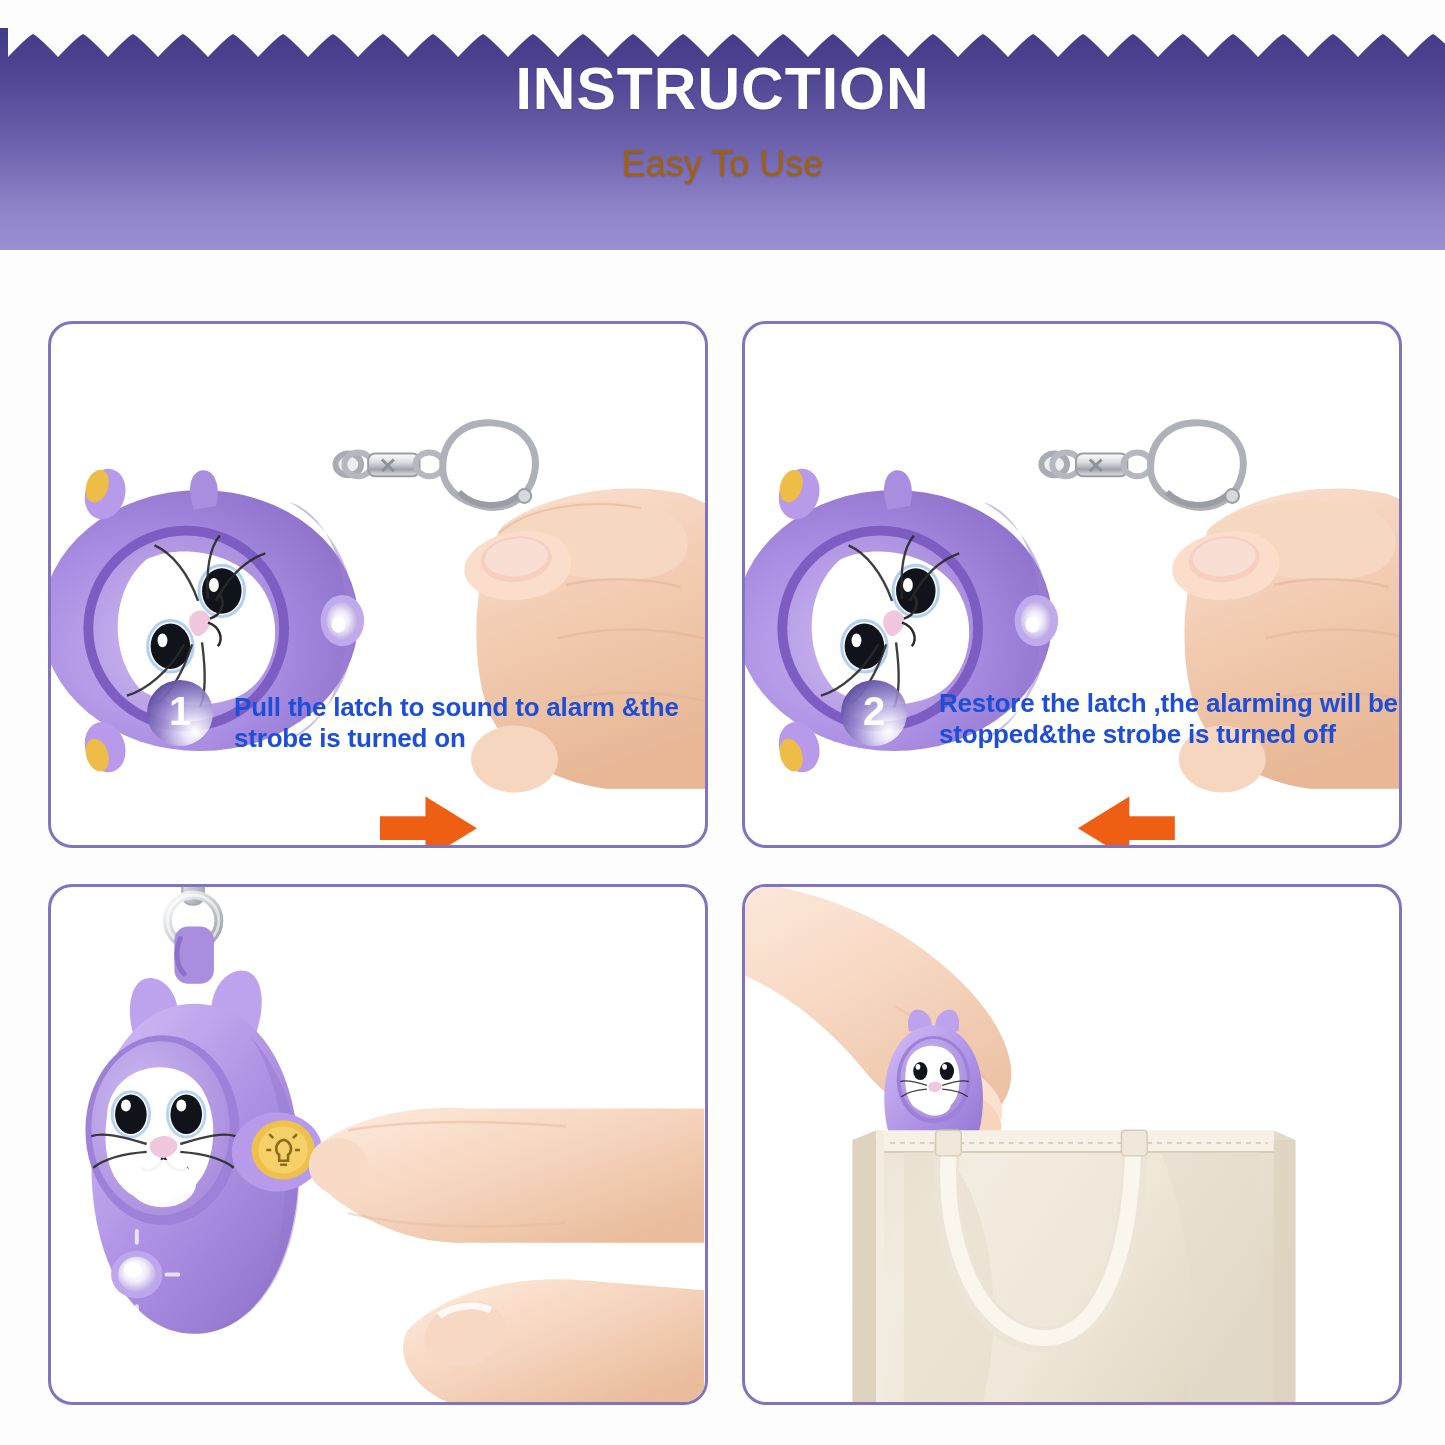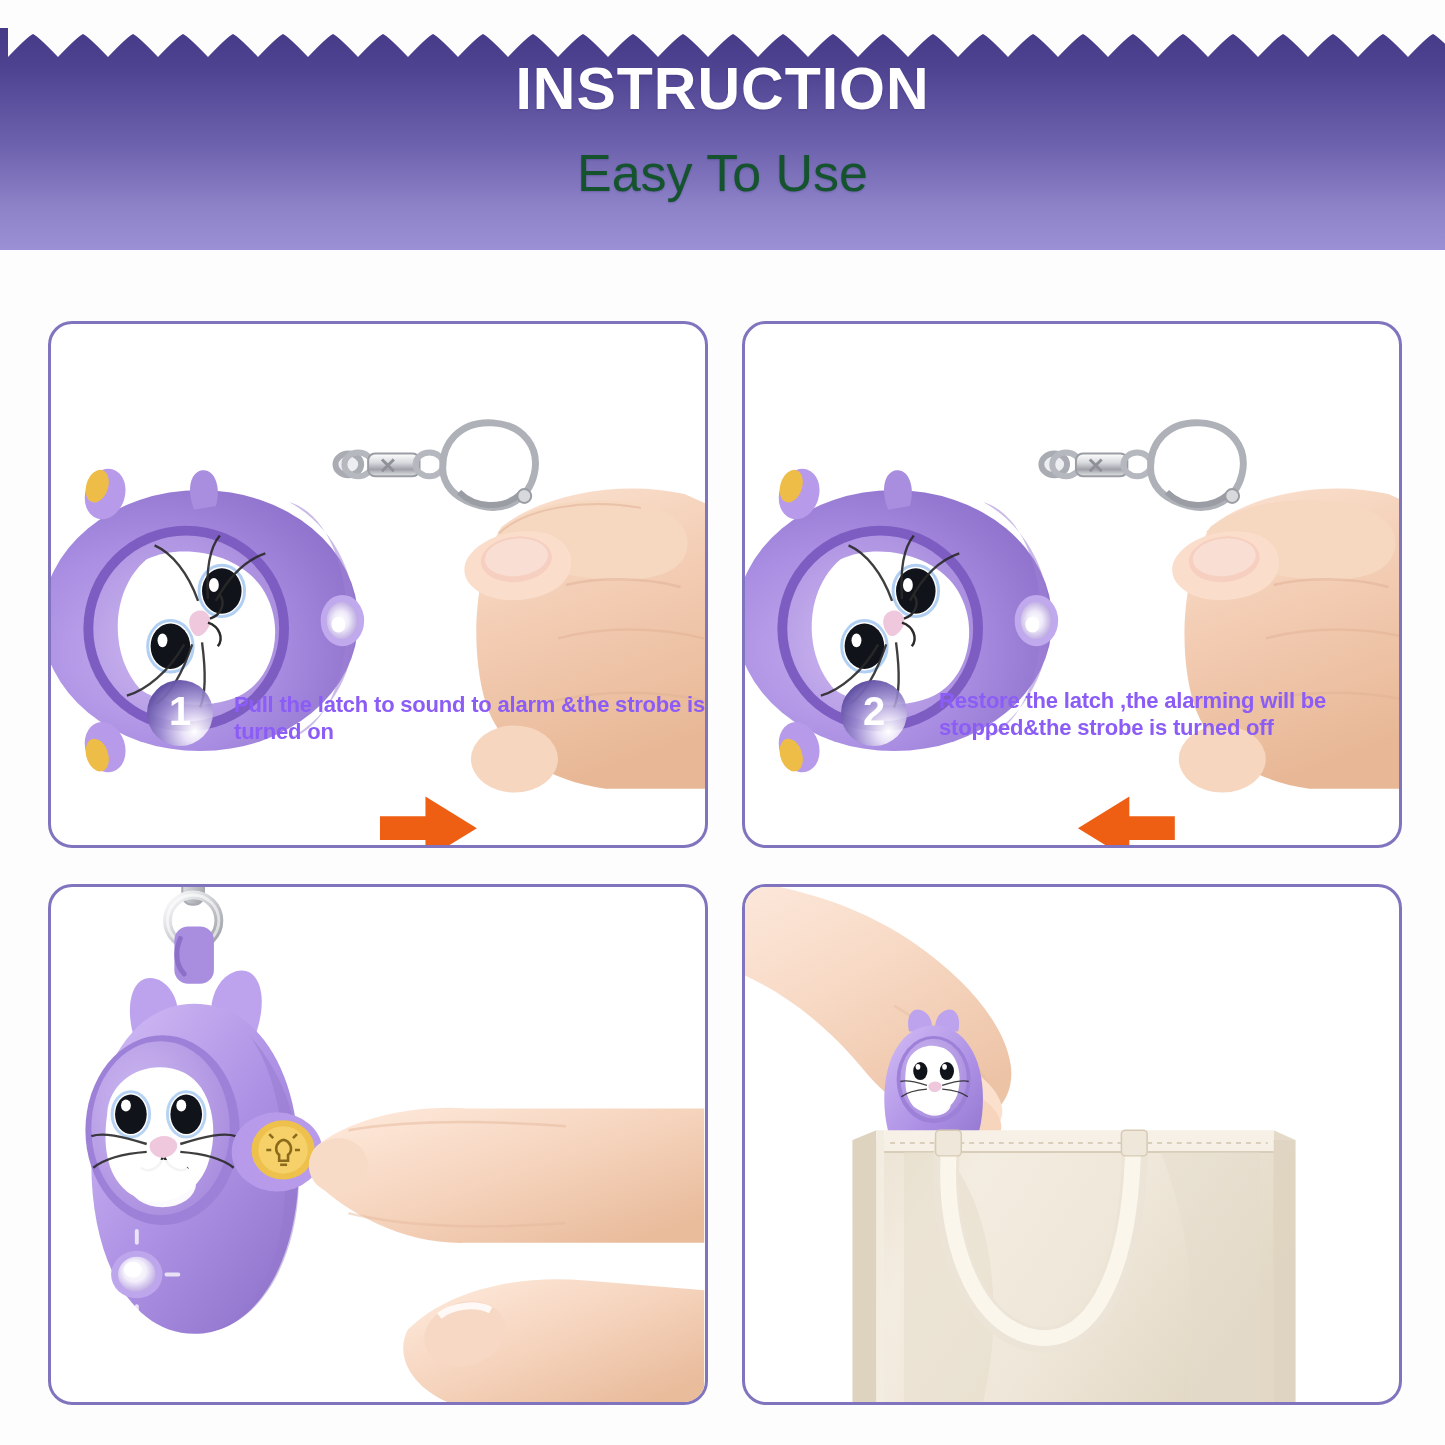--- a/index.html
+++ b/index.html
@@ -21,21 +21,21 @@
   .header-text{
     position:absolute;left:0;top:0;width:100%;height:100%;
     display:flex;flex-direction:column;align-items:center;justify-content:flex-start;
     padding-top:60px;box-sizing:border-box;
   }
   .h-title{
     color:#ffffff;font-size:59px;font-weight:bold;letter-spacing:1px;
     line-height:1;text-shadow:0 1px 2px rgba(40,30,90,.25);
   }
   .h-sub{
-    color:#14532d;font-size:52px;font-weight:normal;margin-top:24px;
+    color:#a16207;font-size:36px;font-weight:normal;margin-top:24px;
     text-shadow:0 1px 2px rgba(40,30,90,.25);
   }
 
   
   .card{
     position:absolute;
     border:3px solid #8174bf;
     border-radius:24px;
     background:#ffffff;
     overflow:hidden;
@@ -52,22 +52,22 @@
     display:flex;align-items:center;justify-content:center;
     z-index:6;
   }
   .badge span{
     color:#ffffff;font-size:40px;font-weight:bold;line-height:1;
     transform:translateY(-2px);
   }
 
   .step-text{
     position:absolute;z-index:6;
-    color:#8b5cf6;font-weight:bold;
-    font-size:22px;line-height:1.21;
+    color:#1d4ed8;font-weight:bold;
+    font-size:26px;line-height:1.21;
     letter-spacing:-0.2px;
   }
 
   
   .art{position:absolute;left:0;top:0;width:100%;height:100%;z-index:1;}
 </style>
 </head>
 <body>
 
 <div class="page">

